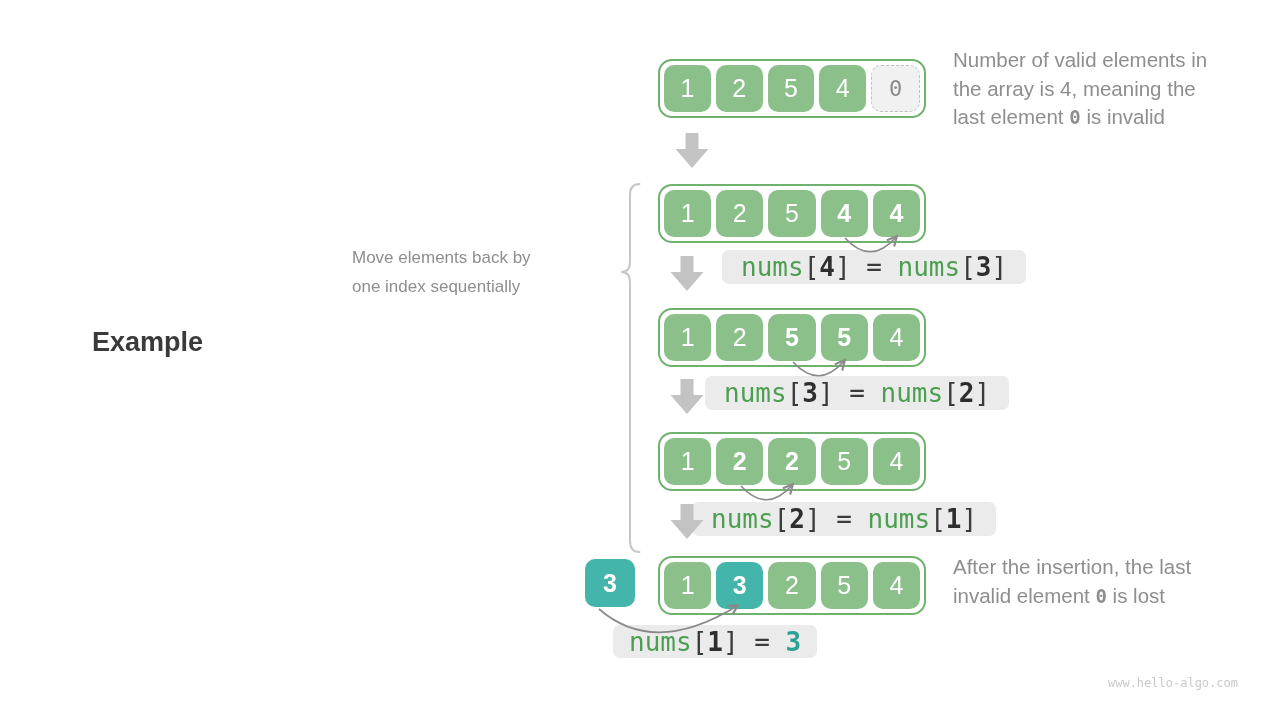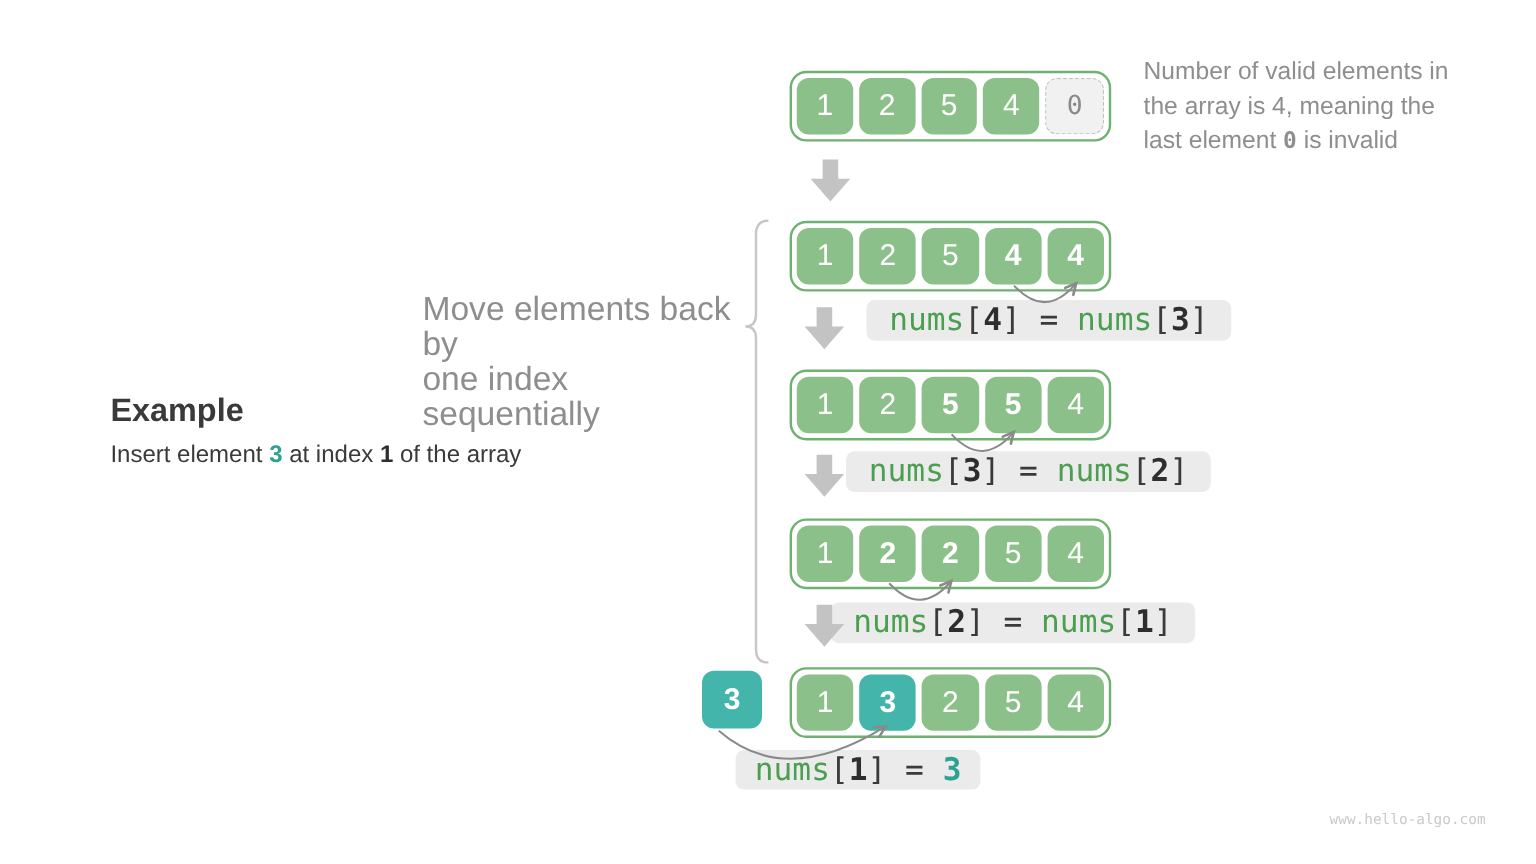--- a/index.html
+++ b/index.html
@@ -49,21 +49,21 @@
   .note{
     position:absolute;color:#8E8E8E;font-size:20.5px;line-height:28.5px;
     white-space:pre-line;
   }
   .pt-plain{}
   .pt-mono-bold{
     font-family:"DejaVu Sans Mono",monospace;font-weight:700;font-size:19px;
   }
   .top-note{left:953px;top:46px;width:310px;}
   .bottom-note{left:953px;top:553px;width:310px;}
-  .move-note{left:352px;top:243px;width:270px;font-size:28px;line-height:29px;}
+  .move-note{left:352px;top:243px;width:270px;font-size:17px;line-height:29px;}
   .example-title{
     position:absolute;left:92px;top:327px;color:#3A3A3A;
     font-size:27px;font-weight:700;
   }
   .example-desc{
     position:absolute;left:92px;top:368px;color:#3A3A3A;font-size:20px;
     white-space:pre;
   }
   .example-desc .pt-teal-bold{font-size:20px;}
   .watermark{
@@ -117,25 +117,26 @@
   <div class="insert-box">3</div>
 
   <div class="op-label l1"><span class="pt-green">nums</span><span class="pt-dark">[</span><span class="pt-dark-bold">4</span><span class="pt-dark">]</span><span class="pt-dark"> = </span><span class="pt-green">nums</span><span class="pt-dark">[</span><span class="pt-dark-bold">3</span><span class="pt-dark">]</span></div>
   <div class="op-label l2"><span class="pt-green">nums</span><span class="pt-dark">[</span><span class="pt-dark-bold">3</span><span class="pt-dark">]</span><span class="pt-dark"> = </span><span class="pt-green">nums</span><span class="pt-dark">[</span><span class="pt-dark-bold">2</span><span class="pt-dark">]</span></div>
   <div class="op-label l3"><span class="pt-green">nums</span><span class="pt-dark">[</span><span class="pt-dark-bold">2</span><span class="pt-dark">]</span><span class="pt-dark"> = </span><span class="pt-green">nums</span><span class="pt-dark">[</span><span class="pt-dark-bold">1</span><span class="pt-dark">]</span></div>
   <div class="op-label l4"><span class="pt-green">nums</span><span class="pt-dark">[</span><span class="pt-dark-bold">1</span><span class="pt-dark">]</span><span class="pt-dark"> = </span><span class="pt-teal-bold">3</span></div>
 
   <div class="note top-note"><span class="pt-plain">Number of valid elements in
 the array is 4, meaning the
 last element </span><span class="pt-mono-bold">0</span><span class="pt-plain"> is invalid</span></div>
+  <div class="note bottom-note"><span class="pt-plain">After the insertion, the last
+invalid element </span><span class="pt-mono-bold">0</span><span class="pt-plain"> is lost</span></div>
   <div class="note move-note">Move elements back by
 one index sequentially</div>
 
   <div class="example-title">Example</div>
-  <div class="example-desc"><span class="pt-plain">Insert element </span><span class="pt-teal-bold">3</span><span class="pt-plain"> at index </span><span class="pt-dark-bold">1</span><span class="pt-plain"> of the array</span></div>
 
   <div class="watermark">www.hello-algo.com</div>
 
   <svg class="overlay" width="1280" height="720" viewBox="0 0 1280 720">
     <defs>
       <marker id="ah" viewBox="0 0 10 10" refX="7.5" refY="5" markerWidth="7.5" markerHeight="7.5" orient="auto">
         <path d="M1.5 1.5 L8.5 5 L1.5 8.5" fill="none" stroke="#8A8A8A" stroke-width="1.7" stroke-linecap="round"></path>
       </marker>
     </defs>
 

